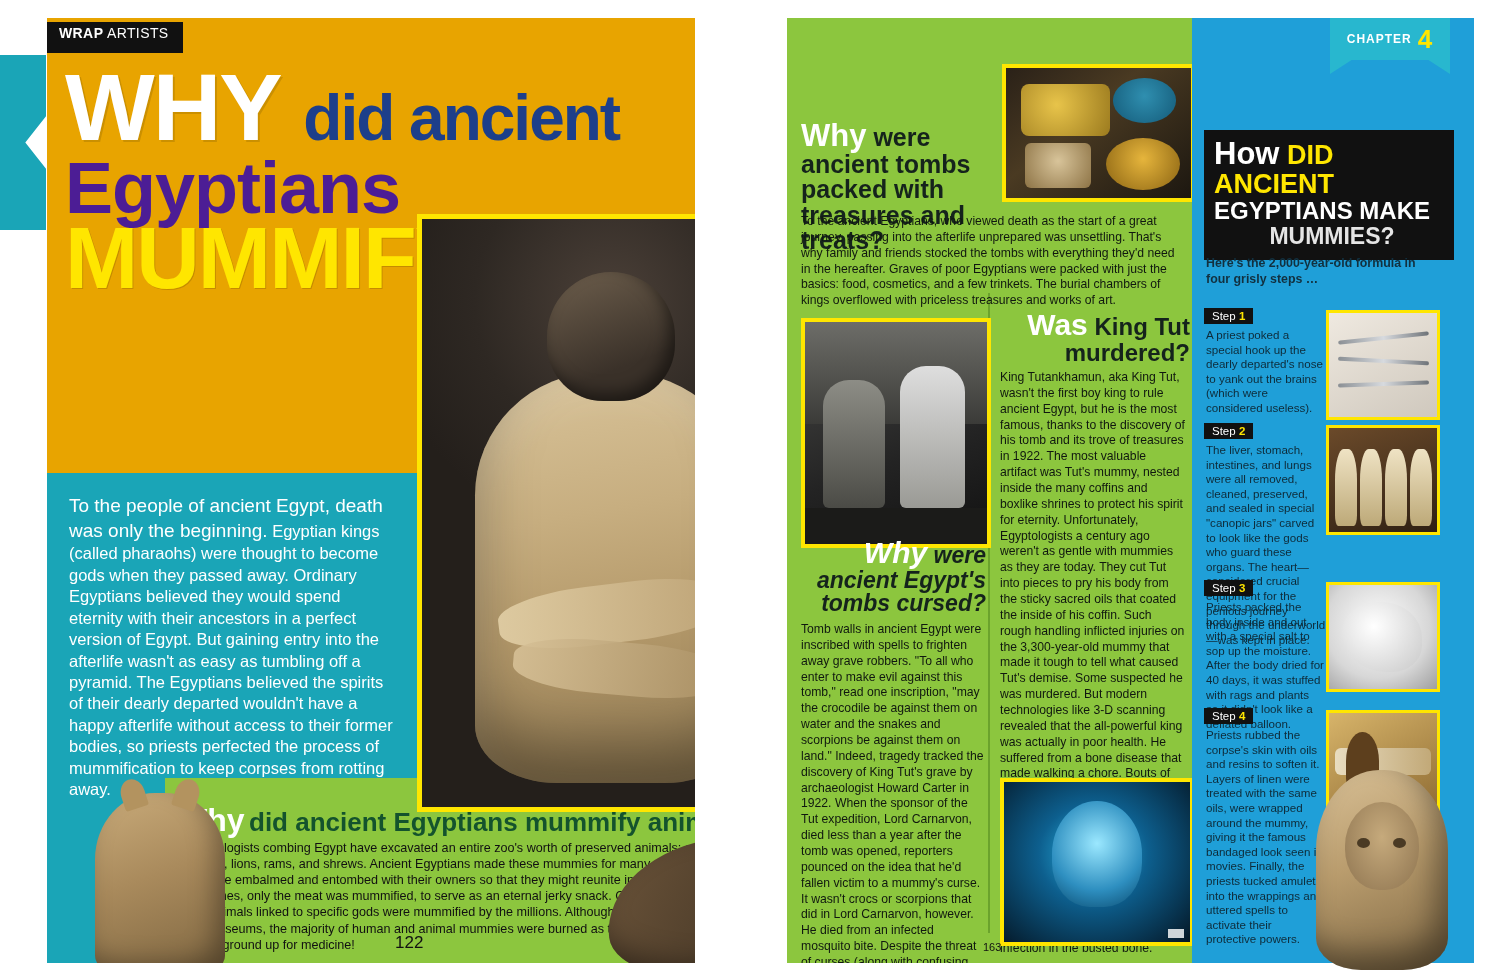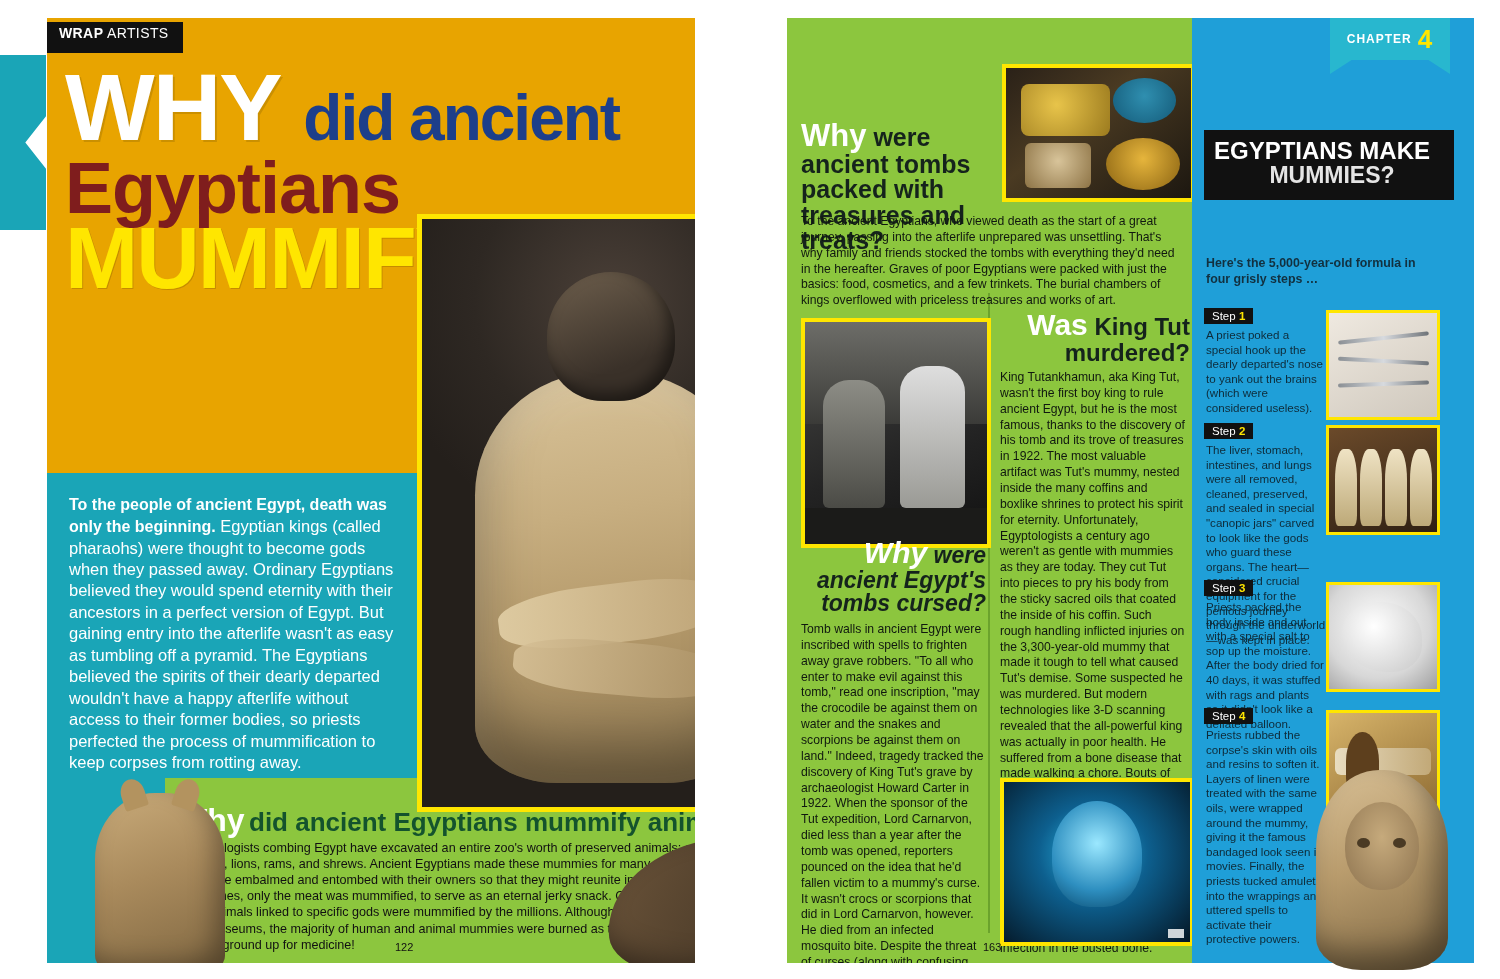--- a/index.html
+++ b/index.html
@@ -31,21 +31,21 @@
     position:absolute;left:0;top:4px;height:24px;background:#111;color:#fff;
     padding:3px 14px 4px 12px;font-size:14px;letter-spacing:.4px;
   }
   .wrap-tag b{font-weight:bold;}
   .wrap-tag span{font-weight:normal;}
 
   .headline{position:absolute;left:18px;top:46px;width:700px;line-height:.92;}
   .hl-row1{font-size:95px;font-weight:bold;letter-spacing:-2px;}
   .hl-why{color:#ffffff;text-shadow:2px 2px 0 rgba(0,0,0,.12);}
   .hl-did{color:#1d3f8a;font-size:64px;}
-  .hl-row2{font-size:72px;font-weight:bold;color:#7f1d1d;letter-spacing:-1px;margin-top:4px;}
+  .hl-row2{font-size:72px;font-weight:bold;color:#4c1d95;letter-spacing:-1px;margin-top:4px;}
   .hl-row3{font-size:88px;font-weight:bold;color:#ffe600;letter-spacing:-2px;margin-top:-4px;
            text-shadow:1px 1px 0 rgba(0,0,0,.15);}
   .hl-row4{font-size:52px;font-weight:bold;color:#1d3f8a;margin-top:0px;}
 
   .mummy-photo{
     position:absolute;left:370px;top:196px;width:378px;height:588px;
     border:5px solid #ffe600;overflow:hidden;background:#6b5a3e;
   }
   .mummy-photo .bg{
     position:absolute;inset:0;
@@ -68,21 +68,21 @@
   .mummy-photo .wrap1{
     position:absolute;left:20%;top:62%;width:60%;height:10%;
     background:linear-gradient(90deg,#e2cfa6,#bfa578);border-radius:40%;transform:rotate(-7deg);opacity:.9;
   }
   .mummy-photo .wrap2{
     position:absolute;left:24%;top:72%;width:56%;height:9%;
     background:linear-gradient(90deg,#d6c096,#ab9165);border-radius:40%;transform:rotate(5deg);opacity:.9;
   }
 
   .lead-text{position:absolute;left:22px;top:476px;width:330px;color:#fff;font-size:16.5px;line-height:1.30;}
-  .lead-text b{font-weight:bold;font-size:16px;}
+  .lead-text b{font-weight:normal;font-size:19px;}
 
   .animals-head{position:absolute;left:130px;top:784px;width:590px;}
   .animals-head .why{font-size:32px;font-weight:bold;color:#ffffff;}
   .animals-head .rest{font-size:26px;font-weight:bold;color:#14532d;}
   .animals-body{position:absolute;left:130px;top:822px;width:580px;font-size:12.6px;line-height:1.28;color:#111;}
 
   .cat-mummy{
     position:absolute;left:48px;top:775px;width:130px;height:185px;
     background:linear-gradient(160deg,#c9ab7a 0%,#a98a5c 45%,#7d6540 100%);
     border-radius:46% 46% 30% 30%/36% 36% 12% 12%;
@@ -97,21 +97,21 @@
     background:#b3935f;border-radius:50% 50% 10% 10%;transform:rotate(18deg);
   }
   .croc-mummy{
     position:absolute;left:560px;top:820px;width:240px;height:145px;
     background:linear-gradient(120deg,#6b543a 0%,#4e3d2a 55%,#33291c 100%);
     border-radius:50% 40% 30% 60%/60% 50% 40% 40%;
     transform:rotate(-6deg);
     box-shadow:inset -12px -16px 30px rgba(0,0,0,.45);
   }
 
-  .page-num-l{position:absolute;left:348px;bottom:10px;font-size:11px;color:#111;}
+  .page-num-l{position:absolute;left:348px;bottom:10px;font-size:17px;color:#111;}
 
   
   .mid-page{position:absolute;left:787px;top:18px;width:405px;height:945px;background:#8cc63e;overflow:hidden;}
   .mid-col-divider{position:absolute;left:201px;top:275px;width:2px;height:640px;background:#6ba32c;}
 
   .q-head{font-weight:bold;line-height:1.02;}
   .q-white{color:#ffffff;}
   .q-dark{color:#15231c;}
 
   .m-h1{position:absolute;left:14px;top:102px;width:190px;font-size:25px;}
@@ -301,25 +301,29 @@
       <div class="tag"></div>
     </div>
 
     <div class="page-num-m">163</div>
   </div>
 
   <div class="right-bleed"></div>
   <div class="right-page">
 
     <div class="how-box">
+      <div class="l1">
+        <span class="big">How</span>
+        <span class="dim">DID ANCIENT</span>
+      </div>
       <div class="l2">EGYPTIANS MAKE</div>
       <div class="l3">MUMMIES?</div>
     </div>
 
-    <div class="formula">Here's the 5,000-year-old formula in four grisly steps …</div>
+    <div class="formula">Here's the 2,000-year-old formula in four grisly steps …</div>
 
     <div class="step" style="top:290px;">
       <div class="chip">
         <span>Step</span>
         <b>1</b>
       </div>
       <div class="txt">A priest poked a special hook up the dearly departed's nose to yank out the brains (which were considered useless).</div>
       <div class="ph ph1">
         <div class="hook" style="top:22%;transform:rotate(-6deg);"></div>
         <div class="hook" style="top:44%;transform:rotate(3deg);"></div>

